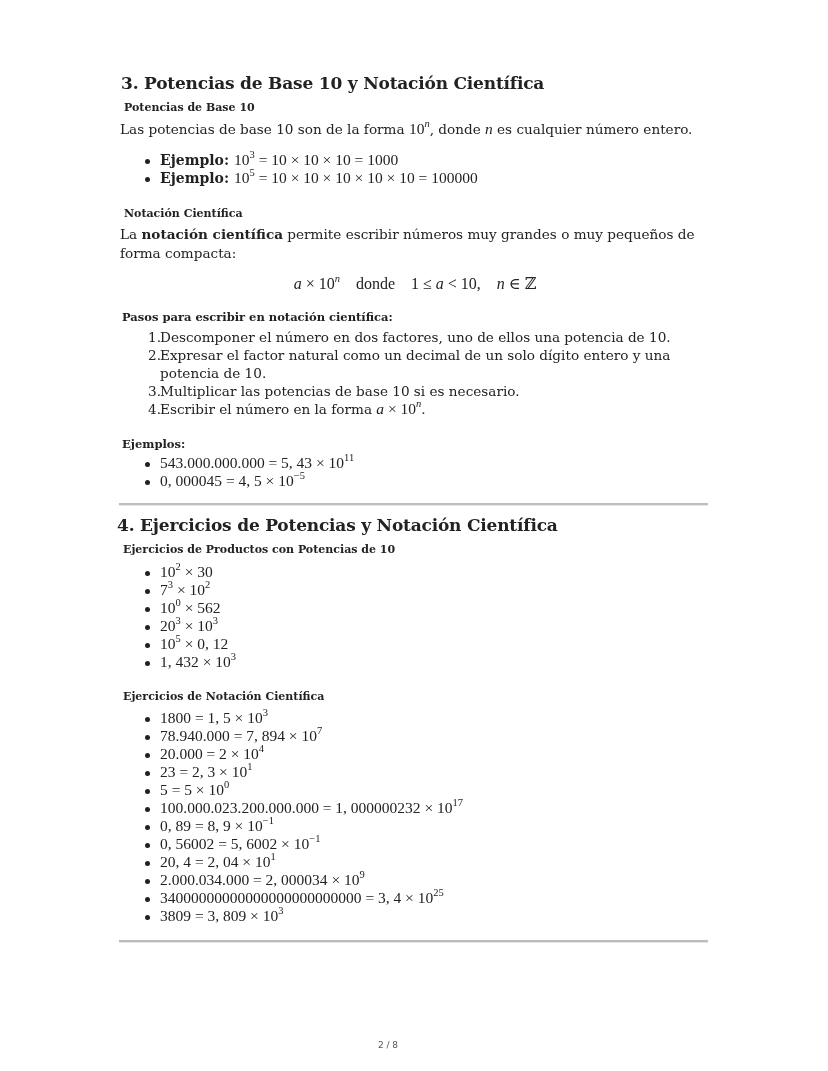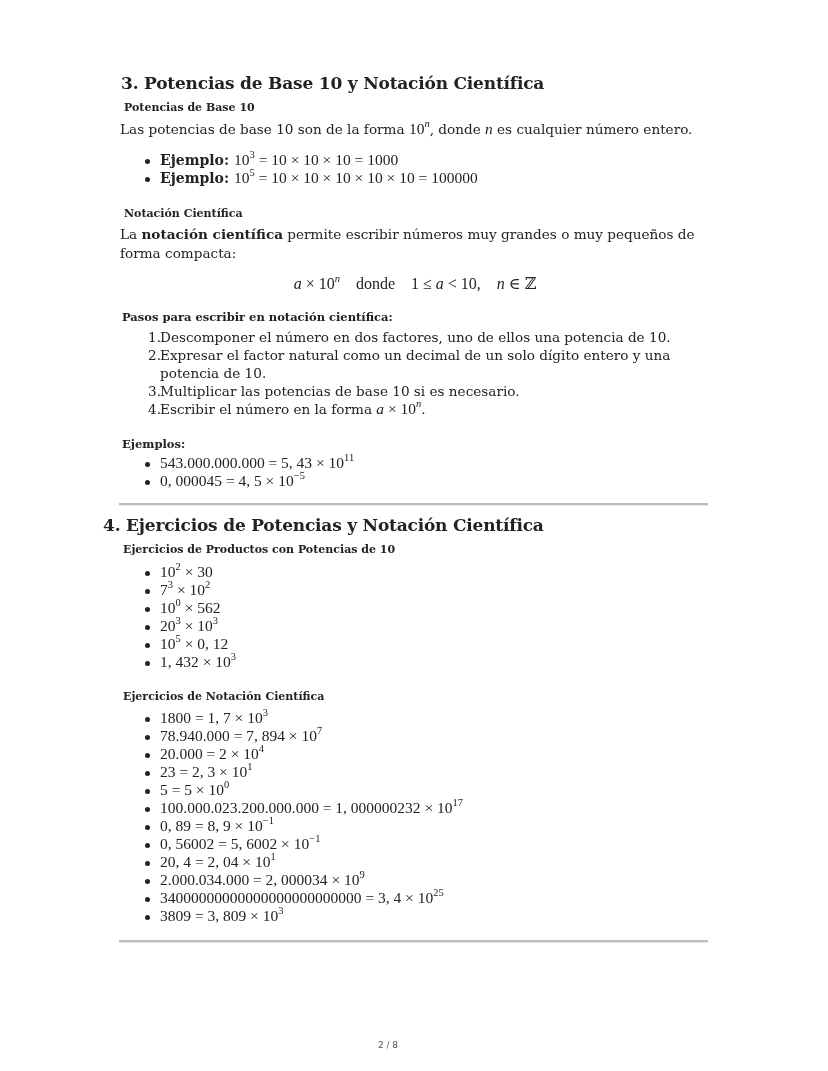--- a/index.html
+++ b/index.html
@@ -77,37 +77,37 @@
 
 <h4 class="mini abs" style="left:122px; top:437px;">Ejemplos:</h4>
 
 <ul class="bul abs" style="left:121px; top:454px;">
   <li><span class="math"><span>543.000.000.000 = 5, 43 × 10</span><sup>11</sup></span></li>
   <li><span class="math"><span>0, 000045 = 4, 5 × 10</span><sup>−5</sup></span></li>
 </ul>
 
 <hr class="div" style="top:503px;">
 
-<h2 class="sec abs" style="left:103px; top:515px;text-align:right;">4. Ejercicios de Potencias y Notación Científica</h2>
+<h2 class="sec abs" style="left:117px; top:515px;text-align:right;">4. Ejercicios de Potencias y Notación Científica</h2>
 
 <h3 class="sub abs" style="left:121px; top:541px;">Ejercicios de Productos con Potencias de 10</h3>
 
 <ul class="bul abs" style="left:121px; top:563px;">
   <li><span class="math"><span>10</span><sup>2</sup><span> × 30</span><sup></sup></span></li>
   <li><span class="math"><span>7</span><sup>3</sup><span> × 10</span><sup>2</sup></span></li>
   <li><span class="math"><span>10</span><sup>0</sup><span> × 562</span><sup></sup></span></li>
   <li><span class="math"><span>20</span><sup>3</sup><span> × 10</span><sup>3</sup></span></li>
   <li><span class="math"><span>10</span><sup>5</sup><span> × 0, 12</span><sup></sup></span></li>
   <li><span class="math"><span>1, 432 × 10</span><sup>3</sup><span></span><sup></sup></span></li>
 </ul>
 
 <h3 class="sub abs" style="left:121px; top:688px;">Ejercicios de Notación Científica</h3>
 
 <ul class="bul abs" style="left:121px; top:709px;">
-  <li><span class="math"><span>1800 = 1, 7 × 10</span><sup>3</sup></span></li>
+  <li><span class="math"><span>1800 = 1, 5 × 10</span><sup>3</sup></span></li>
   <li><span class="math"><span>78.940.000 = 7, 894 × 10</span><sup>7</sup></span></li>
   <li><span class="math"><span>20.000 = 2 × 10</span><sup>4</sup></span></li>
   <li><span class="math"><span>23 = 2, 3 × 10</span><sup>1</sup></span></li>
   <li><span class="math"><span>5 = 5 × 10</span><sup>0</sup></span></li>
   <li><span class="math"><span>100.000.023.200.000.000 = 1, 000000232 × 10</span><sup>17</sup></span></li>
   <li><span class="math"><span>0, 89 = 8, 9 × 10</span><sup>−1</sup></span></li>
   <li><span class="math"><span>0, 56002 = 5, 6002 × 10</span><sup>−1</sup></span></li>
   <li><span class="math"><span>20, 4 = 2, 04 × 10</span><sup>1</sup></span></li>
   <li><span class="math"><span>2.000.034.000 = 2, 000034 × 10</span><sup>9</sup></span></li>
   <li><span class="math"><span>34000000000000000000000000 = 3, 4 × 10</span><sup>25</sup></span></li>

